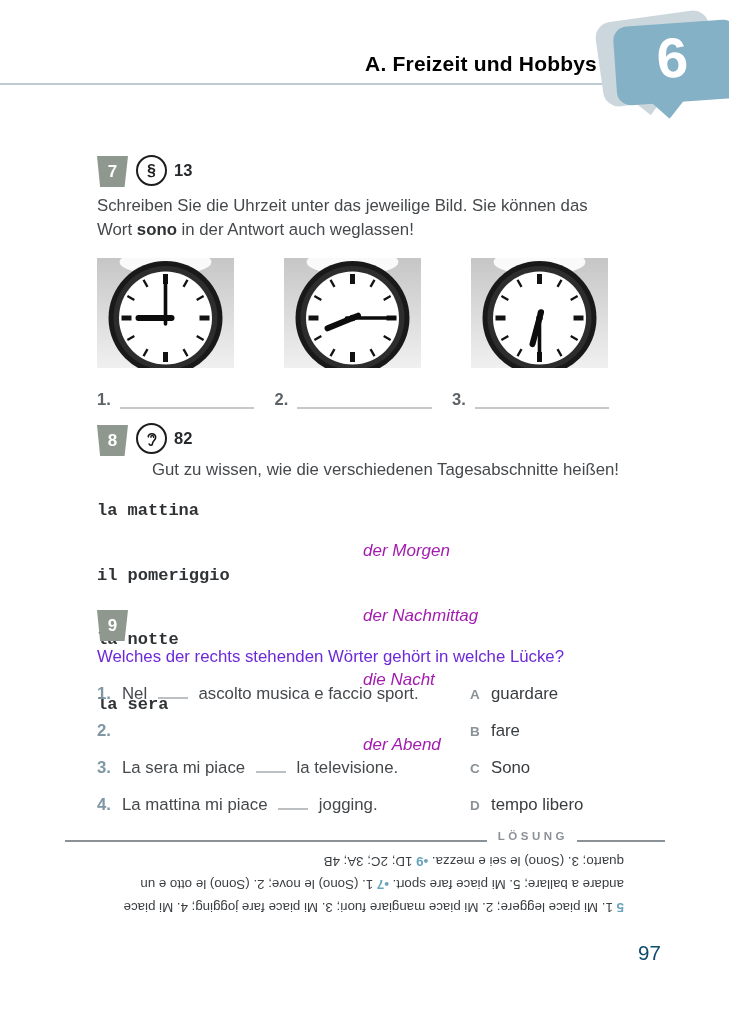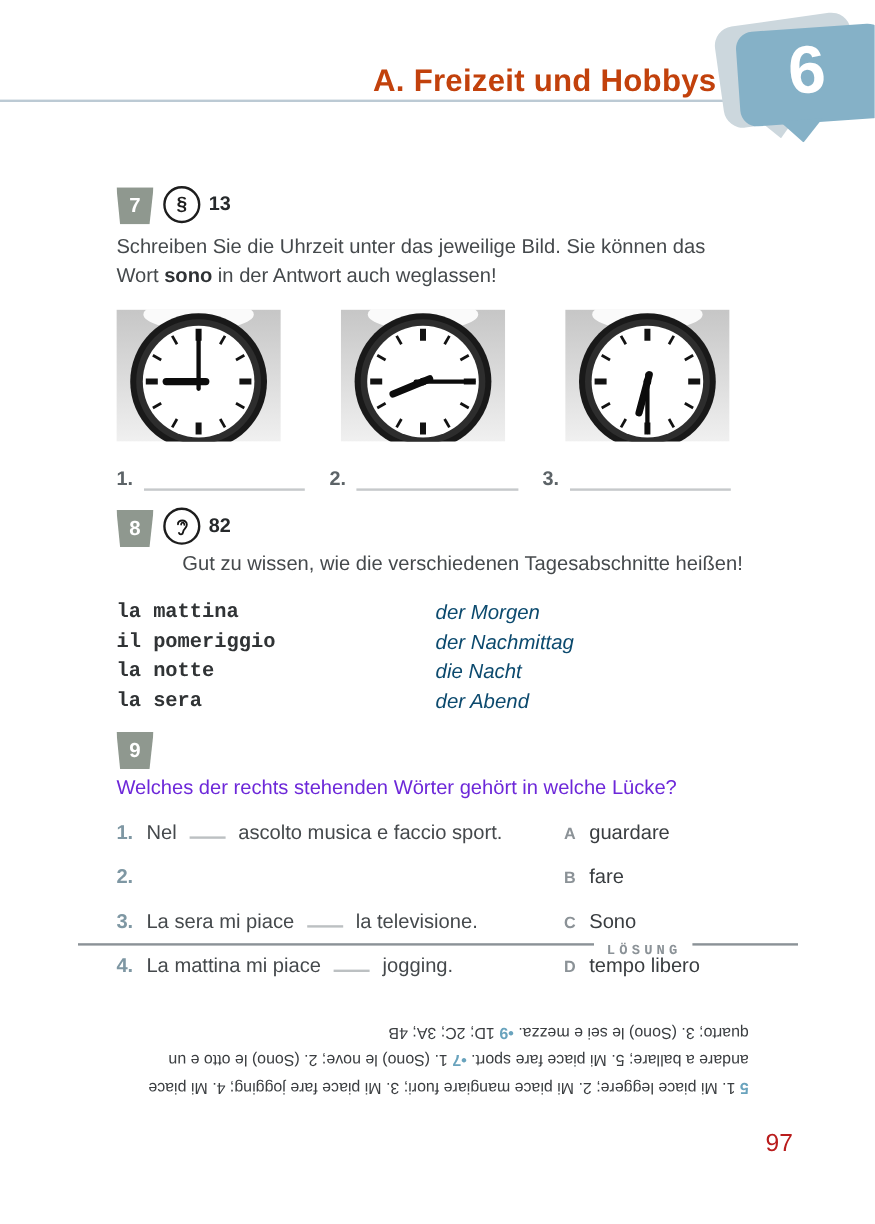--- a/index.html
+++ b/index.html
@@ -1,21 +1,21 @@
 <!DOCTYPE html>
 <html><head>
 <meta charset="utf-8">
 <style>
   html,body{margin:0;padding:0;background:#ffffff;}
   .page{position:relative;width:729px;height:1020px;background:#fff;overflow:hidden;
         font-family:"Liberation Sans","DejaVu Sans",sans-serif;color:#45494c;}
 
   
-  .section-title{position:absolute;top:52px;right:132px;font-size:26px;font-weight:bold;
-                 color:#c2410c;letter-spacing:.2px;}
+  .section-title{position:absolute;top:52px;right:132px;font-size:21px;font-weight:bold;
+                 color:#000000;letter-spacing:.2px;}
   .header-line{position:absolute;top:83px;left:0;width:609px;height:2px;background:#bccad4;}
   .bubble-wrap{position:absolute;top:0;right:0;width:132px;height:126px;}
   .bubble-shadow{position:absolute;top:16px;right:16px;width:114px;height:85px;background:#ccd7dd;
                  border-radius:16px;transform:rotate(-8deg);}
   .bubble-shadow::after{content:"";position:absolute;bottom:-13px;left:28px;width:32px;height:17px;
                  background:#ccd7dd;clip-path:polygon(0 0,100% 0,50% 100%);}
   .bubble-main{position:absolute;top:23px;right:-10px;width:124px;height:79px;background:#85b1c7;
                border-radius:14px;transform:rotate(-4deg);}
   .bubble-main::after{content:"";position:absolute;bottom:-16px;left:32px;width:36px;height:19px;
                background:#85b1c7;clip-path:polygon(0 0,100% 0,52% 100%);}
@@ -46,43 +46,43 @@
   
   .blank-row{position:absolute;top:390px;left:97px;width:512px;display:flex;justify-content:space-between;}
   .blank-group{display:flex;align-items:flex-end;width:157px;}
   .blank-num{font-size:16.5px;font-weight:bold;color:#5c6367;}
   .blank-line{flex:1;border-bottom:2px solid #c6c9cb;margin-left:9px;height:13px;}
 
   
   .vocab{position:absolute;top:499px;left:97px;width:512px;font-size:17px;line-height:24.6px;}
   .vocab-row{display:flex;}
   .vocab-it{width:266px;font-weight:bold;color:#303335;font-family:Liberation Mono, monospace;}
-  .vocab-de{font-style:italic;color:#0c4a6e;}
+  .vocab-de{font-style:italic;color:#a21caf;margin-top:40px;}
 
   
   .q-item{position:absolute;left:97px;width:512px;display:flex;align-items:baseline;
           font-size:16.8px;color:#45494c;}
   .qi1{top:684px;} .qi2{top:721px;} .qi3{top:758px;} .qi4{top:795px;}
   .q-num{font-weight:bold;color:#7e97a3;flex:0 0 25px;}
   .q-blank{display:inline-block;width:30px;border-bottom:2px solid #bcc0c2;height:12px;margin:0 6px;}
   .q-opt{position:absolute;left:373px;top:0;display:flex;align-items:baseline;}
   .q-letter{font-size:13.5px;font-weight:bold;color:#8b9297;width:21px;}
   .q-word{font-size:16.8px;color:#393d40;}
 
   
-  .loesung{position:absolute;top:786px;left:65px;width:600px;display:flex;align-items:flex-start;font-family:Liberation Mono, monospace;}
+  .loesung{position:absolute;top:830px;left:65px;width:600px;display:flex;align-items:flex-end;}
   .loes-line1{flex:1;height:2px;background:#8b9297;}
   .loes-label{margin:0 9px 0 11px;font-size:11.5px;font-weight:bold;letter-spacing:3.5px;color:#8b9297;}
   .loes-line2{width:88px;height:2px;background:#8b9297;}
   .solution{position:absolute;top:849px;left:106px;width:518px;font-size:13.3px;line-height:1.72;
             color:#3b3e41;transform:rotate(180deg);}
   .sol-marker{font-weight:bold;color:#69a3bd;}
   .sol-bullet{font-weight:bold;color:#69a3bd;}
 
-  .page-num{position:absolute;top:941px;left:638px;font-size:20.5px;color:#b91c1c;}
+  .page-num{position:absolute;top:941px;left:638px;font-size:20.5px;color:#0c4a6e;}
 </style>
 </head>
 <body>
 
 <div class="page">
 
   <svg width="0" height="0" style="position:absolute" aria-hidden="true">
     <defs>
       <linearGradient id="clockbg" x1="0" y1="0" x2="0" y2="1">
         <stop offset="0" stop-color="#c6c6c6"></stop>

